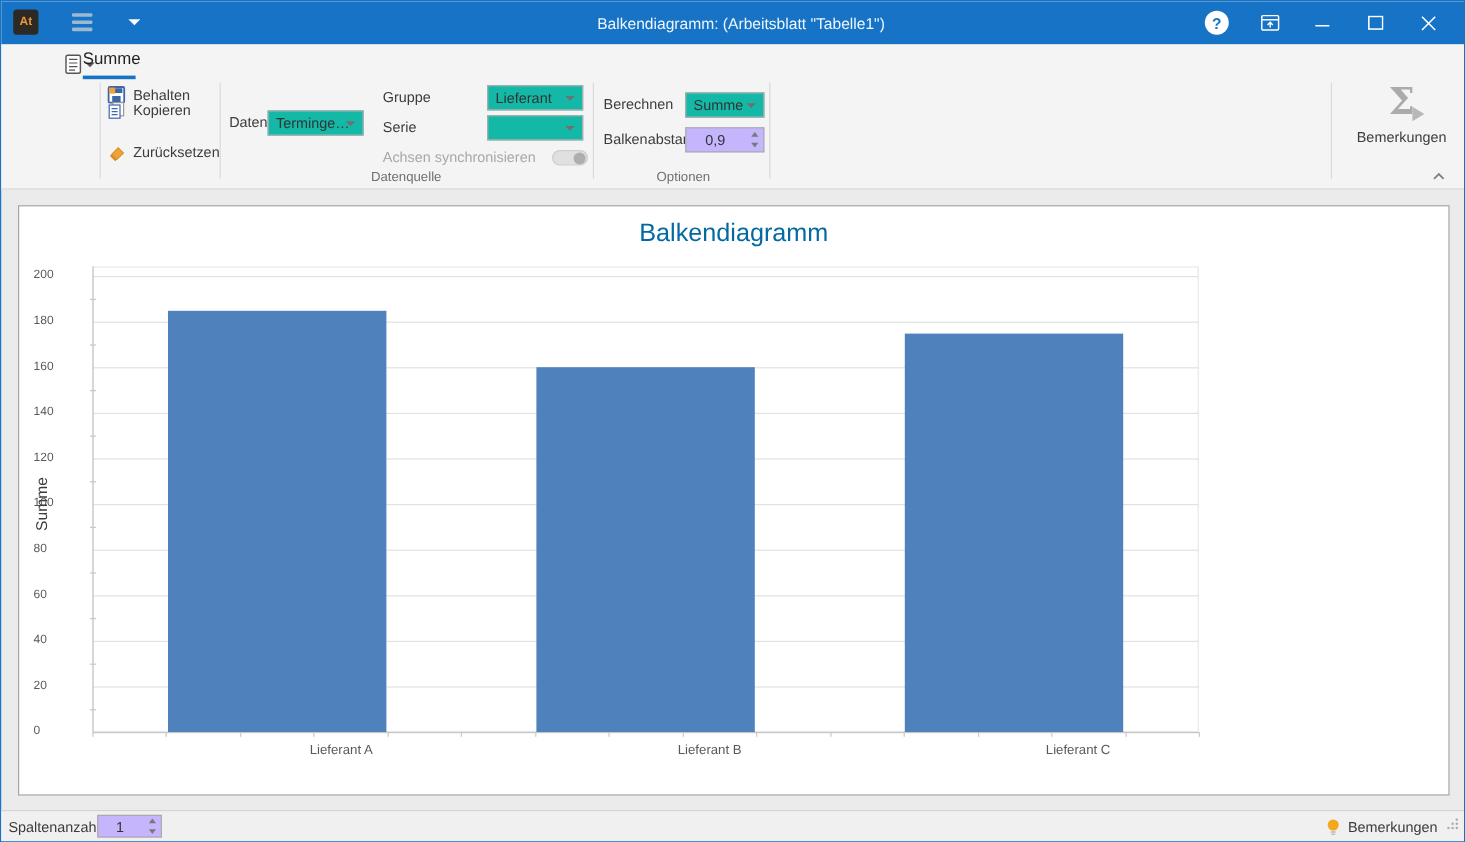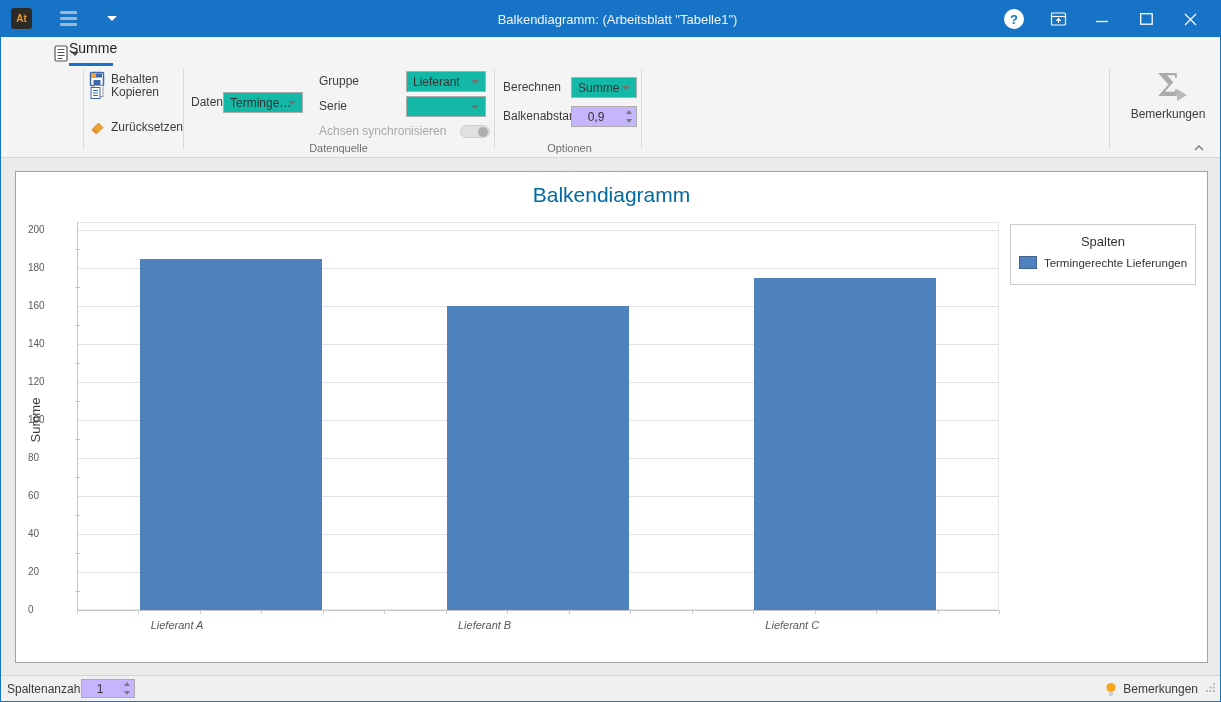--- a/index.html
+++ b/index.html
@@ -55,21 +55,21 @@
   .legend-label { font-size:11.5px; color:#333; }
   #plot-layer { position:absolute; left:0; top:0; width:100%; height:100%; }
   .plot-box { position:absolute; border:1px solid #e8e8e8; }
   .gridline { position:absolute; height:1px; background:#e2e2e2; }
   .axis-y { position:absolute; width:1px; background:#c6c6c6; }
   .axis-x { position:absolute; height:1px; background:#c6c6c6; }
   .ytick { position:absolute; font-size:10px; color:#595959; text-align:left; line-height:14px; }
   .minortick-y { position:absolute; width:5px; height:1px; background:#c9c9c9; }
   .minortick-x { position:absolute; width:1px; height:4px; background:#c9c9c9; }
   .bar { position:absolute; }
-  .xcat { position:absolute; font-size:11px; color:#595959; text-align:left;font-style:italic; }
+  .xcat { position:absolute; font-size:11px; color:#595959; text-align:right; }
   .ylabel { position:absolute; left:19px; top:248px; transform:translate(-50%,-50%) rotate(-90deg); font-size:13px; color:#3d3d3d; white-space:nowrap; }
   .xlabel { position:absolute; left:61px; top:466px; width:922px; text-align:center; font-size:15px; color:#3a3a3a; }
 
   
   .statusbar { position:absolute; left:0; bottom:0; width:100%; height:26px; background:#f0f0f0; border-top:1px solid #d4d4d4; }
   .sb-label { position:absolute; left:6px; top:0; height:26px; line-height:26px; font-size:12px; color:#3b3b3b; }
   .sb-right { position:absolute; right:22px; top:0; height:26px; display:flex; align-items:center; gap:6px; cursor:pointer; }
   .sb-right .txt { font-size:12px; color:#3b3b3b; }
   .grip { position:absolute; right:4px; bottom:4px; cursor:nwse-resize; }
 </style>
@@ -218,27 +218,20 @@
     <div class="chevron-up">
       <svg width="14" height="10" viewBox="0 0 14 10">
         <path d="M3 7 L7 3 L11 7" fill="none" stroke="#808080" stroke-width="1.5"></path>
       </svg>
     </div>
   </div>
 
   <div class="chart-panel">
     <div class="chart-title">Balkendiagramm</div>
 
-    <div class="legend">
-      <div class="legend-title">Spalten</div>
-      <div class="legend-item">
-        <span class="legend-swatch" style="background: rgb(79, 129, 189);"></span>
-        <span class="legend-label">Termingerechte Lieferungen</span>
-      </div>
-    </div>
 
     <div id="plot-layer">
         <div class="plot-box" style="left: 61px; top: 50px; width: 922px; height: 388px;"></div>
         <div class="ytick" style="left: 12px; top: 431px; width: 41px;">0</div>
         <div class="gridline" style="left: 61px; top: 400px; width: 922px;"></div>
         <div class="ytick" style="left: 12px; top: 393px; width: 41px;">20</div>
         <div class="minortick-y" style="left: 59px; top: 419px;"></div>
         <div class="gridline" style="left: 61px; top: 362px; width: 922px;"></div>
         <div class="ytick" style="left: 12px; top: 355px; width: 41px;">40</div>
         <div class="minortick-y" style="left: 59px; top: 381px;"></div>

